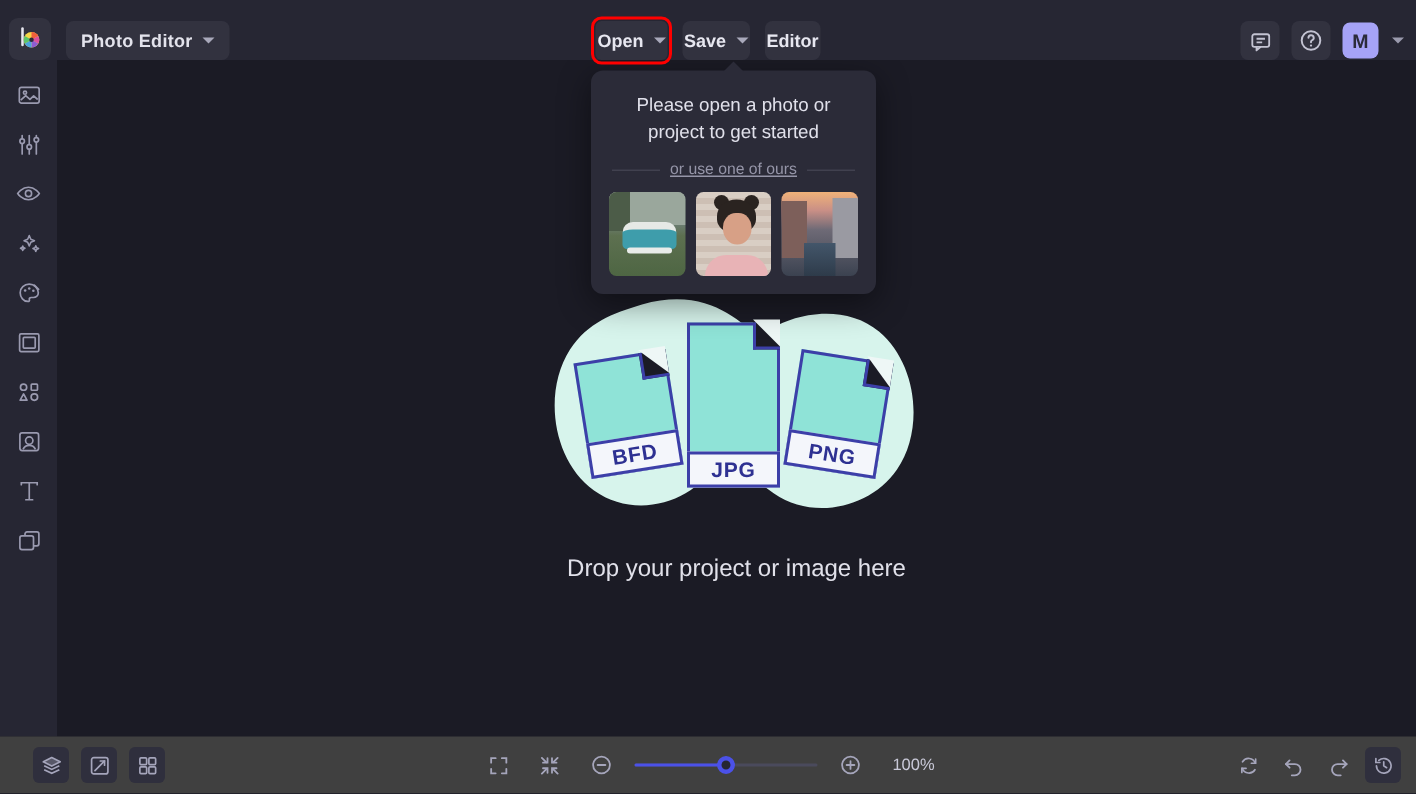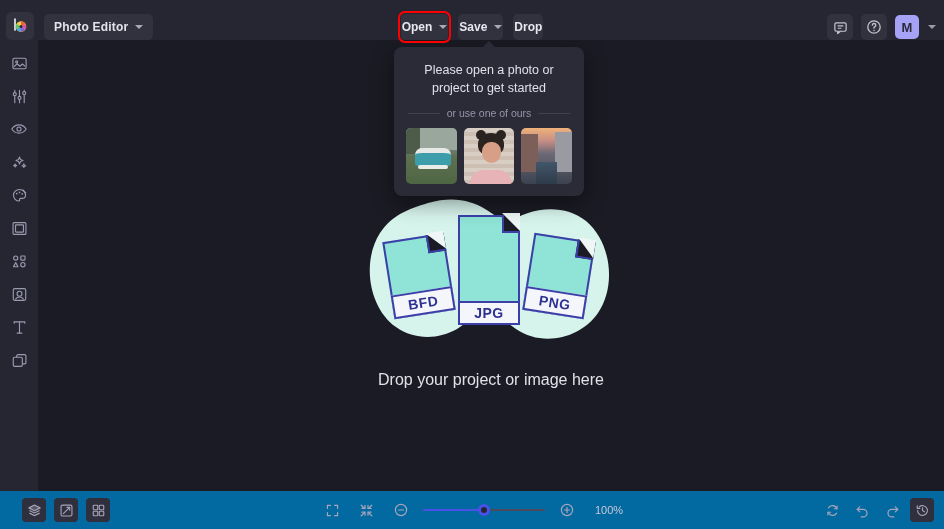--- a/index.html
+++ b/index.html
@@ -131,21 +131,21 @@
   .pop-title {
     color: #e0e0ea; font-size: 12.5px;
     text-align: center; line-height: 1.45;
     padding: 0 6px;
   }
   .pop-div {
     display: flex; align-items: center; gap: 7px;
     margin: 10px 2px 9px;
   }
   .pop-div .ln { flex: 1; height: 1px; background: #41414f; }
-  .pop-div .tx { color: #9595a8; font-size: 10.5px; white-space: nowrap; }
+  .pop-div .tx { color: #9595a8; font-size: 10.5px; white-space: nowrap; text-decoration: underline; }
   .thumbs { display: flex; gap: 7px; justify-content: center; }
   .thumb {
     width: 54px; height: 56px; border-radius: 5px;
     overflow: hidden; position: relative;
     background: #3a3a48;
   }
 
   
   .t1 { background: linear-gradient(#7d8f83 0%, #6c7d72 38%, #5d7050 52%, #4e6643 100%); }
   .t1 .bus {
@@ -214,21 +214,21 @@
   .f-png { left: 162px; top: 42px; transform: rotate(9deg); }
 
   .drop-text {
     margin-top: 26px;
     color: #e1e1ea; font-size: 16px;
   }
 
   
   .bottombar {
     height: 38px; flex: 0 0 38px;
-    background: #0369a1;
+    background: #404040;
     display: flex; align-items: center;
     padding: 0 10px;
     position: relative;
   }
   .bb-left { display:flex; align-items:center; gap: 8px; margin-left: 12px; }
   .bb-center {
     position:absolute; left:0; right:0;
     display:flex; align-items:center; justify-content:center; gap: 10px;
     pointer-events:none;
   }
@@ -280,21 +280,21 @@
     <div class="top-center">
       <div class="tbtn highlight">
         <span>Open</span>
         <span class="chev"></span>
       </div>
       <div class="tbtn">
         <span>Save</span>
         <span class="chev"></span>
       </div>
       <div class="tbtn">
-        <span>Drop</span>
+        <span>Editor</span>
       </div>
     </div>
 
     <div class="top-right">
       <div class="icon-sq">
         <svg width="15" height="15" viewBox="0 0 16 16" fill="none" stroke="currentColor" stroke-width="1.3">
           <rect x="2" y="3" width="12" height="9" rx="1.5"></rect>
           <path d="M5 12 L5 14.5 L8 12" stroke-linejoin="round"></path>
           <path d="M5 6.2h6M5 8.8h4"></path>
         </svg>

